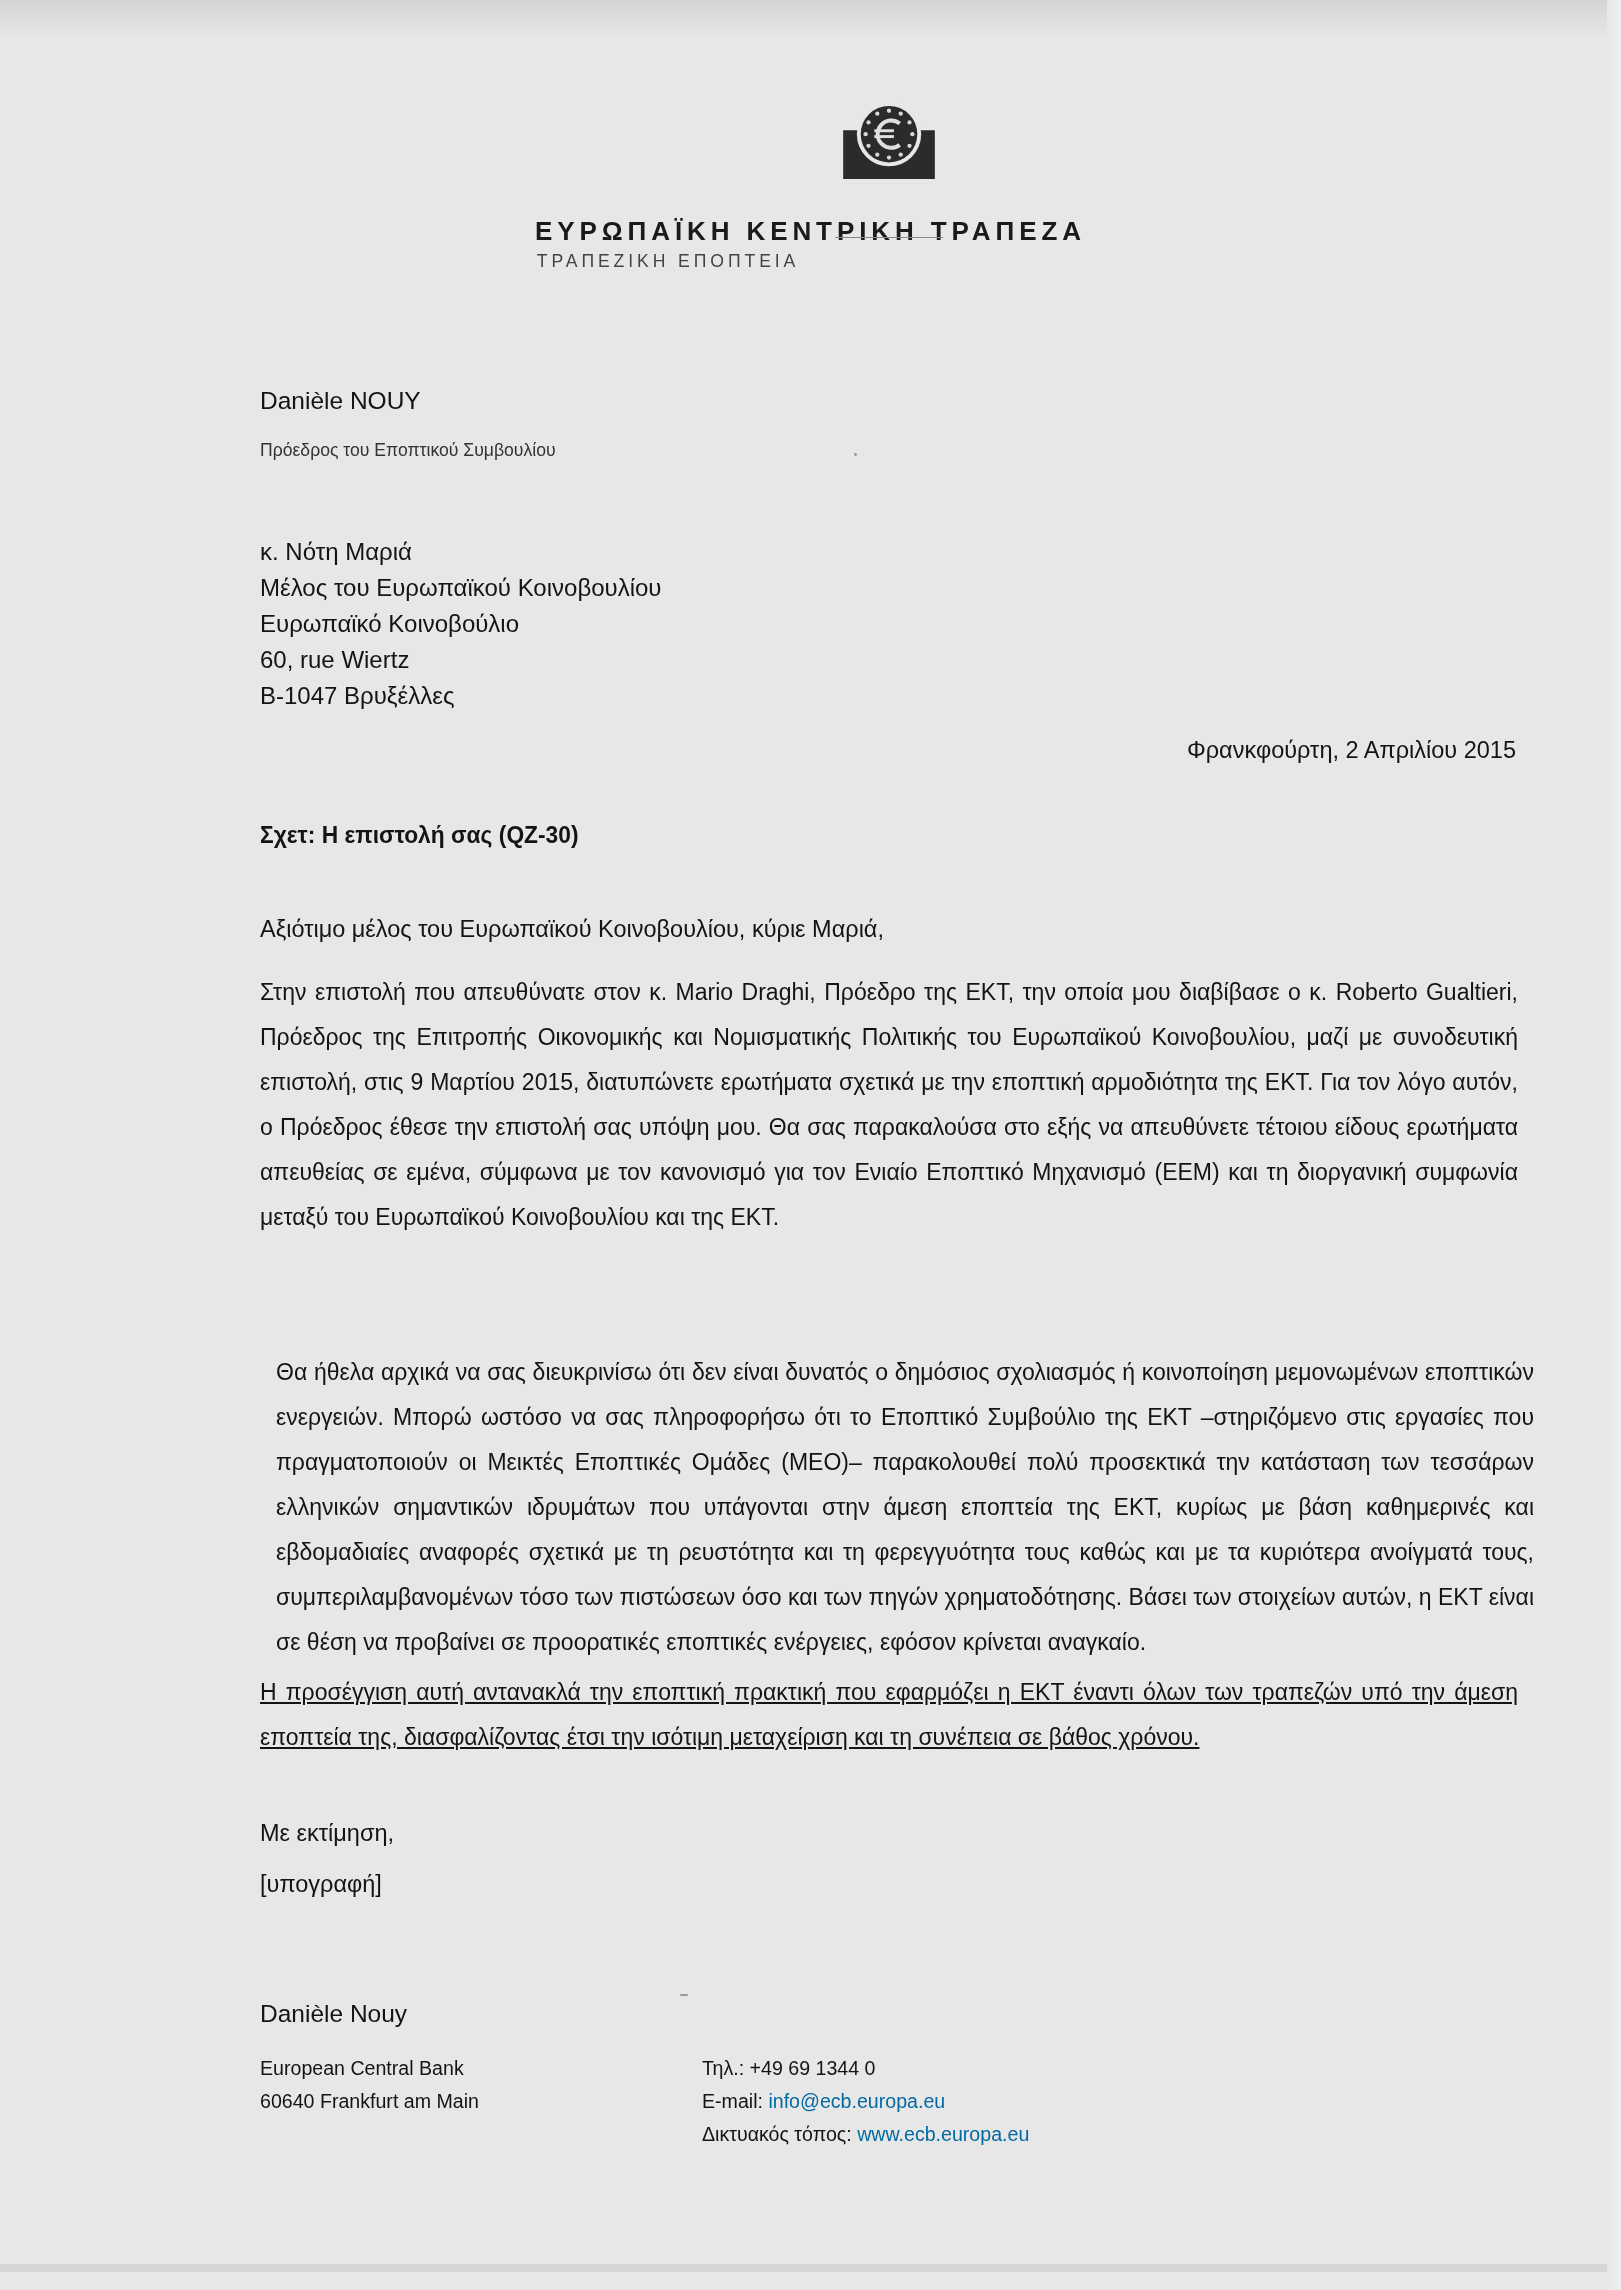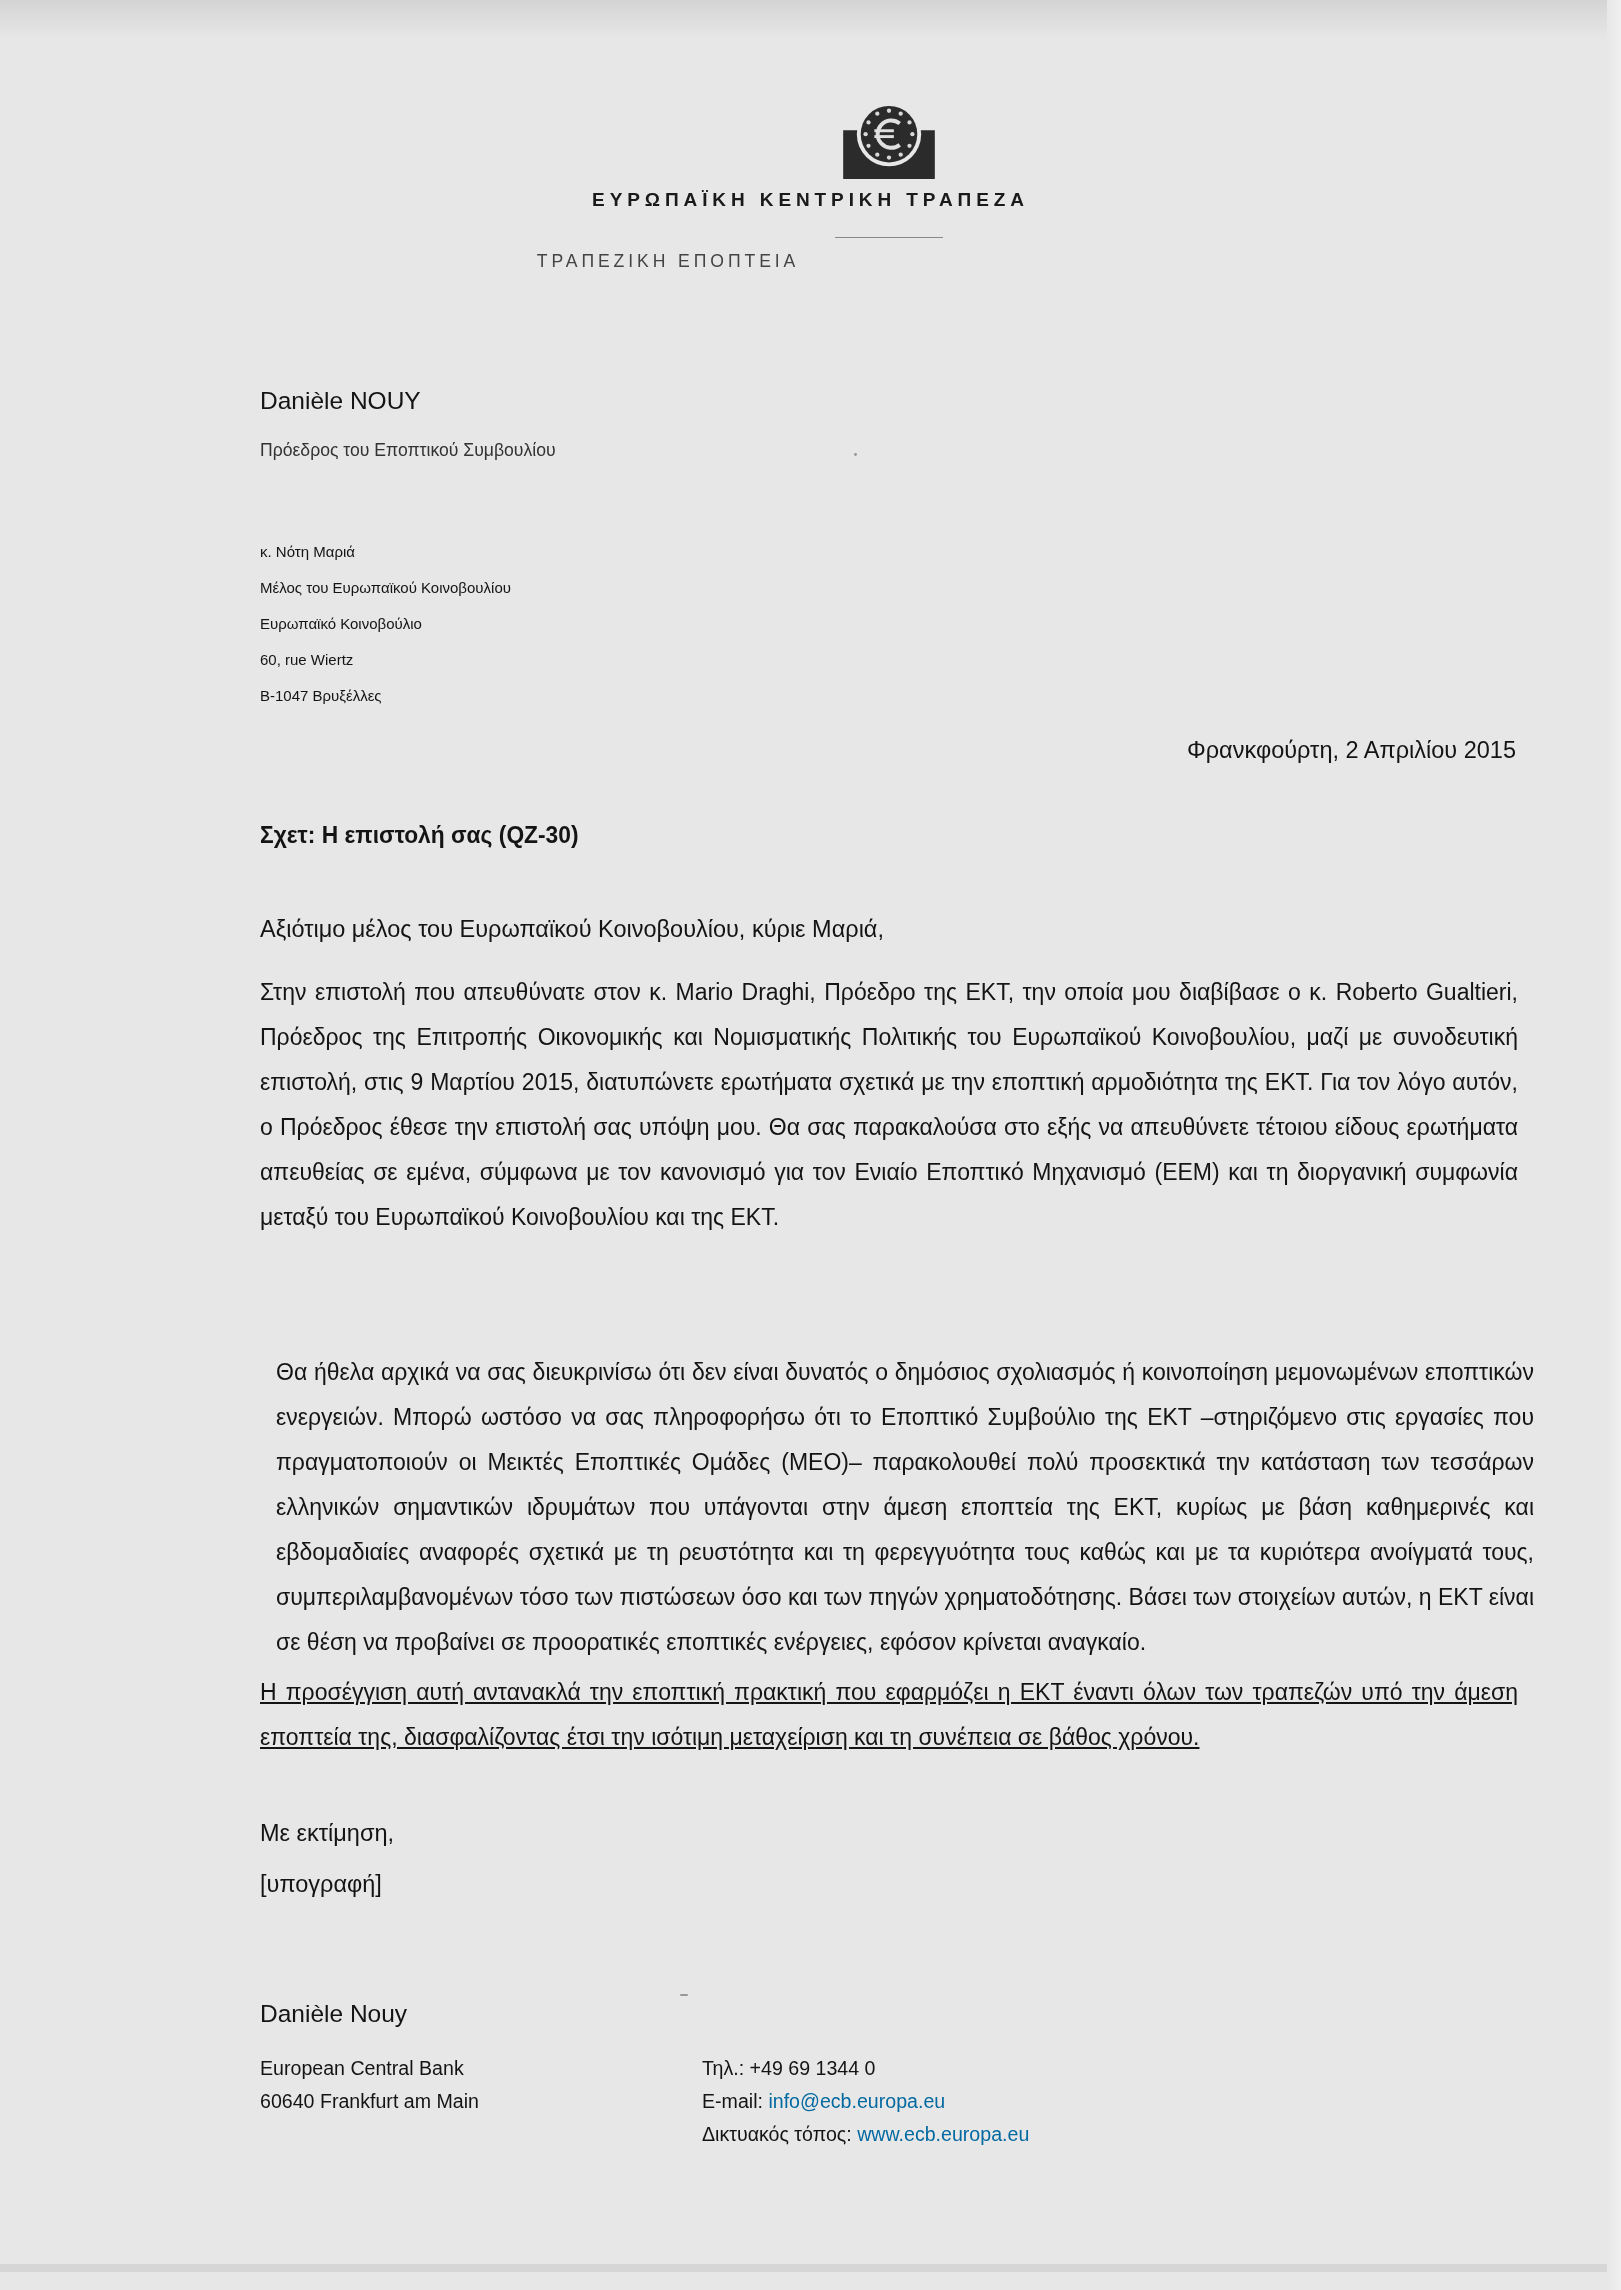--- a/index.html
+++ b/index.html
@@ -16,34 +16,34 @@
   .scan-right {
     position: absolute; right: 0; top: 0; width: 13.7px; height: 2291px;
     background: linear-gradient(to right, #e7e7e7, #efefef);
   }
   .scan-bottom {
     position: absolute; left: 0; top: 2264px; width: 1607px; height: 7.8px;
     background: #cfcfcf; opacity: 0.7;
   }
   .logo { position: absolute; left: 841px; top: 101px; width: 96px; height: 78px; }
   .bank-name {
-    position: absolute; left: 0; width: 1621px; top: 189px; text-align: center;
-    font-size: 19px; font-weight: bold; letter-spacing: 4.9px; color: #1a1a1a;
+    position: absolute; left: 0; width: 1621px; top: 216px; text-align: center;
+    font-size: 26px; font-weight: bold; letter-spacing: 4.9px; color: #1a1a1a;
   }
   .bank-rule {
     position: absolute; left: 835px; top: 237px; width: 108px; height: 1px; background: #888;
   }
   .bank-division {
     position: absolute; left: 0; width: 1336px; top: 251px; text-align: center;
     font-size: 17.6px; letter-spacing: 3.9px; color: #444;
   }
   .abs { position: absolute; white-space: nowrap; }
   .sender-name { left: 260px; top: 387px; font-size: 24.5px; }
   .sender-role { left: 260px; top: 440px; font-size: 17.6px; color: #333; }
-  .recipient { left: 260px; top: 534px; font-size: 15px; line-height: 36px; }
+  .recipient { left: 260px; top: 534px; font-size: 24px; line-height: 36px; }
   .recipient div { height: 36px; }
   .date-line { right: 105px; top: 737px; font-size: 23.5px; }
   .subject {
     left: 260px; top: 821px; font-size: 24.5px; font-weight: bold;
     transform: scaleX(0.93); transform-origin: left top;
   }
   .salutation { left: 260px; top: 916px; font-size: 23.5px; }
   .body-text {
     position: absolute; left: 260px; width: 1258px; font-size: 23px; line-height: 45px;
     text-align: justify; text-align-last: left;

